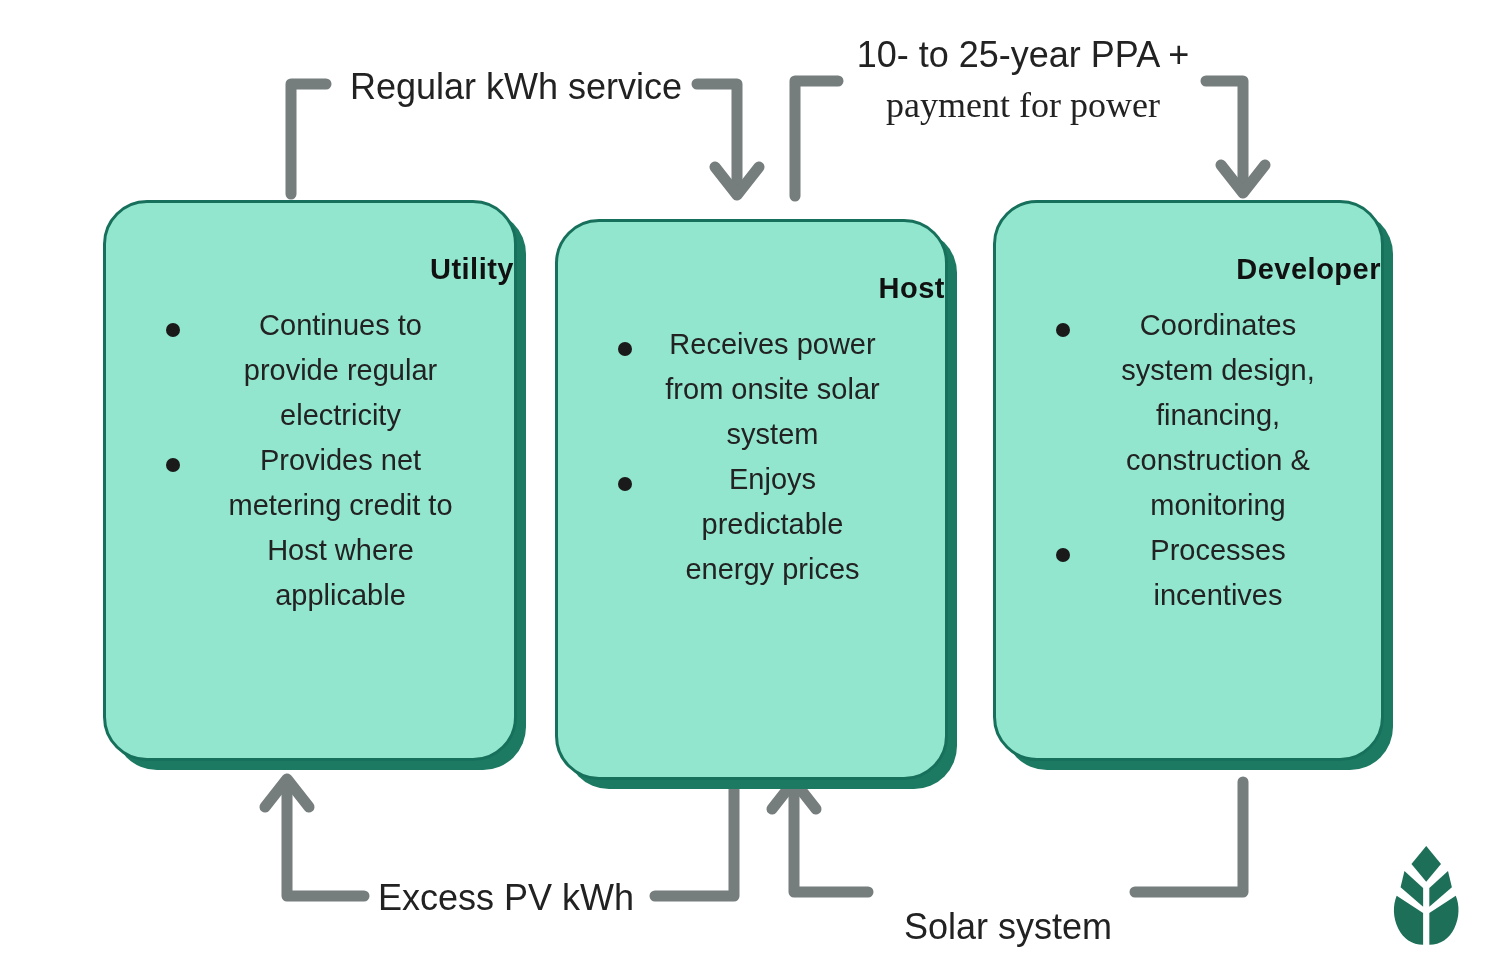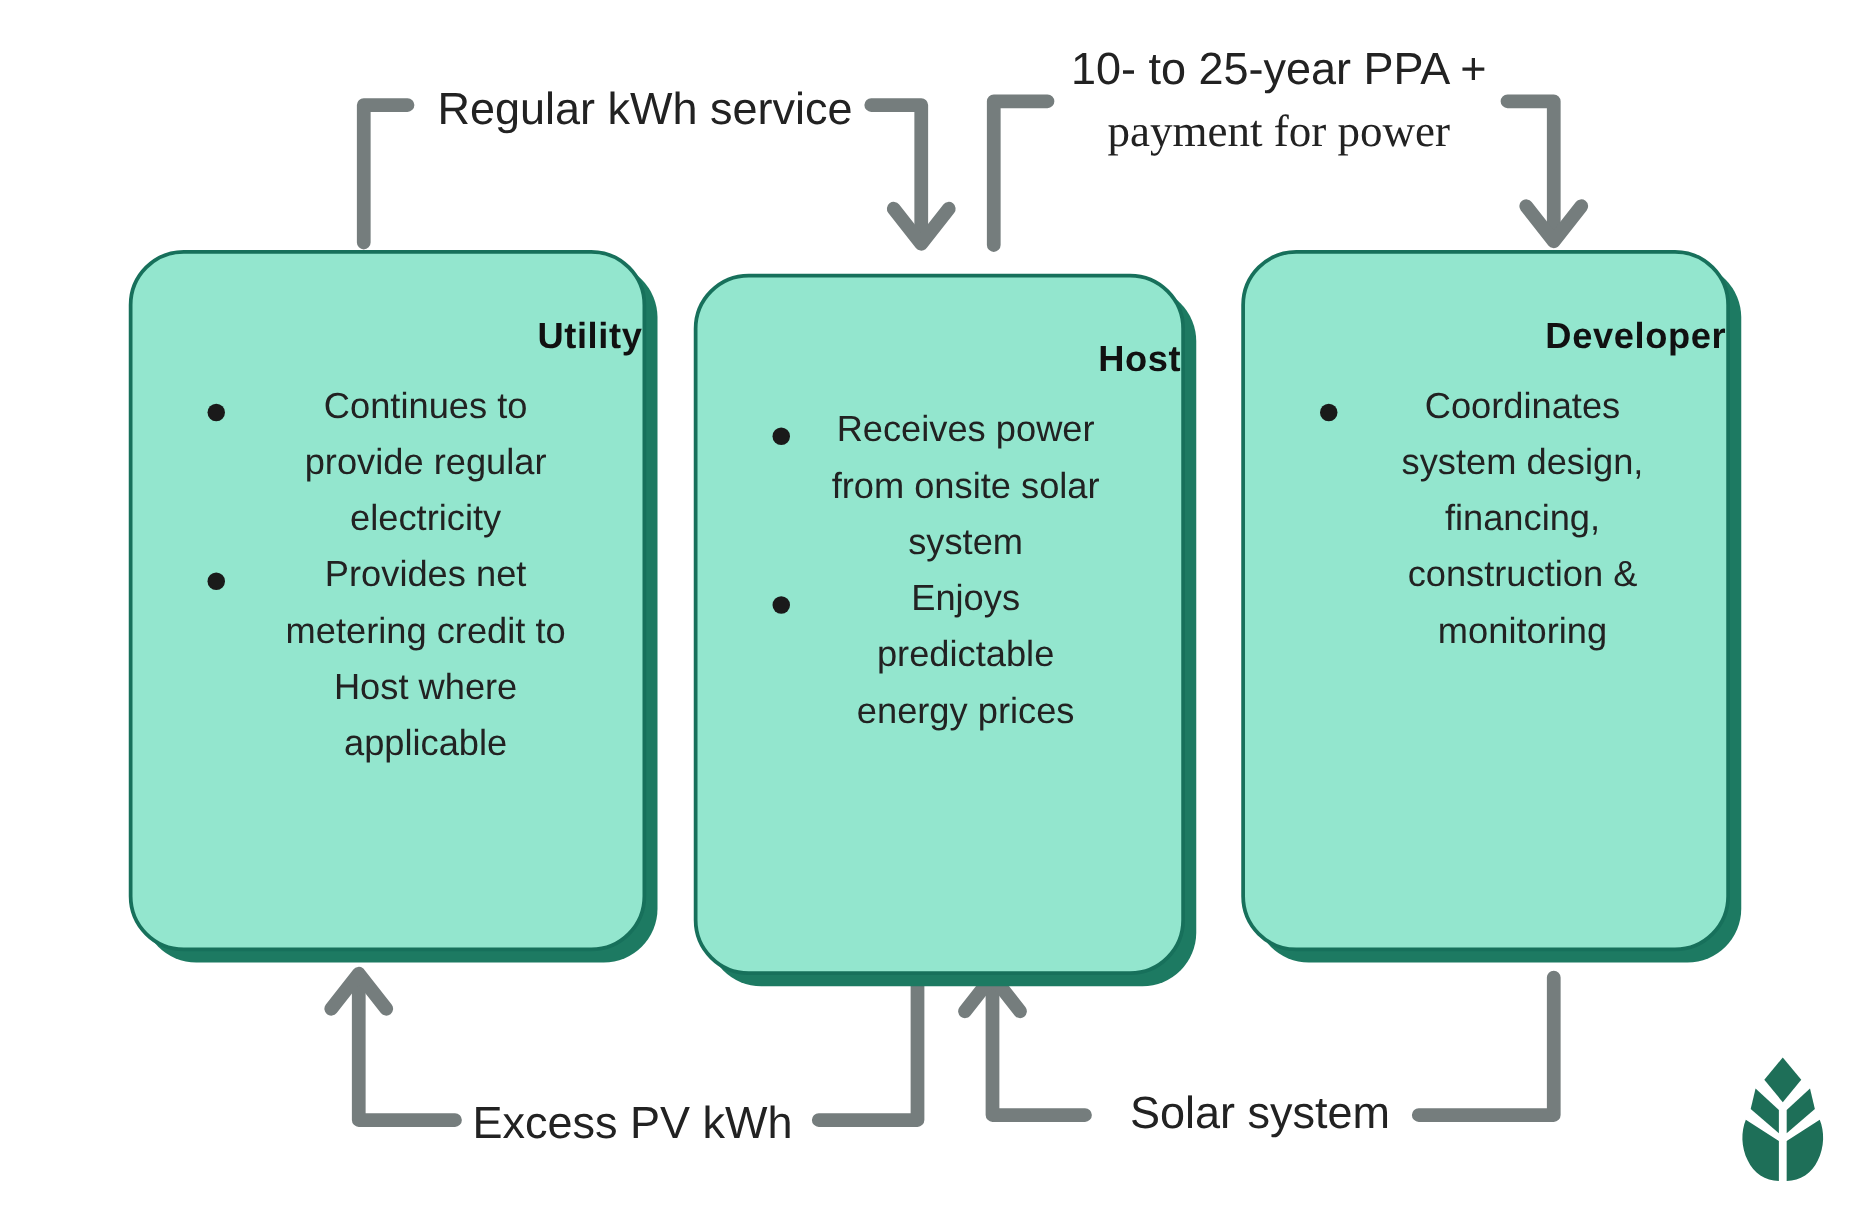--- a/index.html
+++ b/index.html
@@ -63,21 +63,21 @@
 
   <div class="flow-label" style="left:336px;top:62px;width:360px;">Regular kWh service</div>
 
   <div class="flow-label" style="left:845px;top:30px;width:356px;">
     <span style="display:block;">10- to 25-year PPA +</span>
     <span style="display:block;font-family:Liberation Serif, serif;">payment for power</span>
   </div>
 
   <div class="flow-label" style="left:370px;top:873px;width:272px;">Excess PV kWh</div>
 
-  <div class="flow-label" style="left:875px;top:865px;width:266px;">Solar system</div>
+  <div class="flow-label" style="left:875px;top:902px;width:266px;">Solar system</div>
 
   <div class="box box-utility" style="left:103px;top:200px;width:414px;height:561px;">
     <div class="box-title">Utility</div>
     <ul>
       <li>Continues to provide regular electricity</li>
       <li>Provides net metering credit to Host where applicable</li>
     </ul>
   </div>
 
   <div class="box box-host" style="left:555px;top:219px;width:393px;height:561px;">
@@ -85,20 +85,21 @@
     <ul>
       <li>Receives power from onsite solar system</li>
       <li>Enjoys predictable energy prices</li>
     </ul>
   </div>
 
   <div class="box box-developer" style="left:993px;top:200px;width:391px;height:561px;">
     <div class="box-title">Developer</div>
     <ul>
       <li>Coordinates system design, financing, construction &amp; monitoring</li>
+      <li>Processes incentives</li>
     </ul>
   </div>
 
   <div class="logo">
     <svg width="70" height="106" viewBox="16 10 90 134" xmlns="http://www.w3.org/2000/svg">
       <path d="M60 14 L79 37 L60 60 L41 37 Z"></path>
       <path d="M32 46 L56 68 L56 92 L27 67 Z"></path>
       <path d="M88 46 L64 68 L64 92 L93 67 Z"></path>
       <path d="M56 100 L56 141 C42 141 30 133 24 120 C17 106 17 90 22 78 Z"></path>
       <path d="M64 100 L64 141 C78 141 90 133 96 120 C103 106 103 90 98 78 Z"></path>

